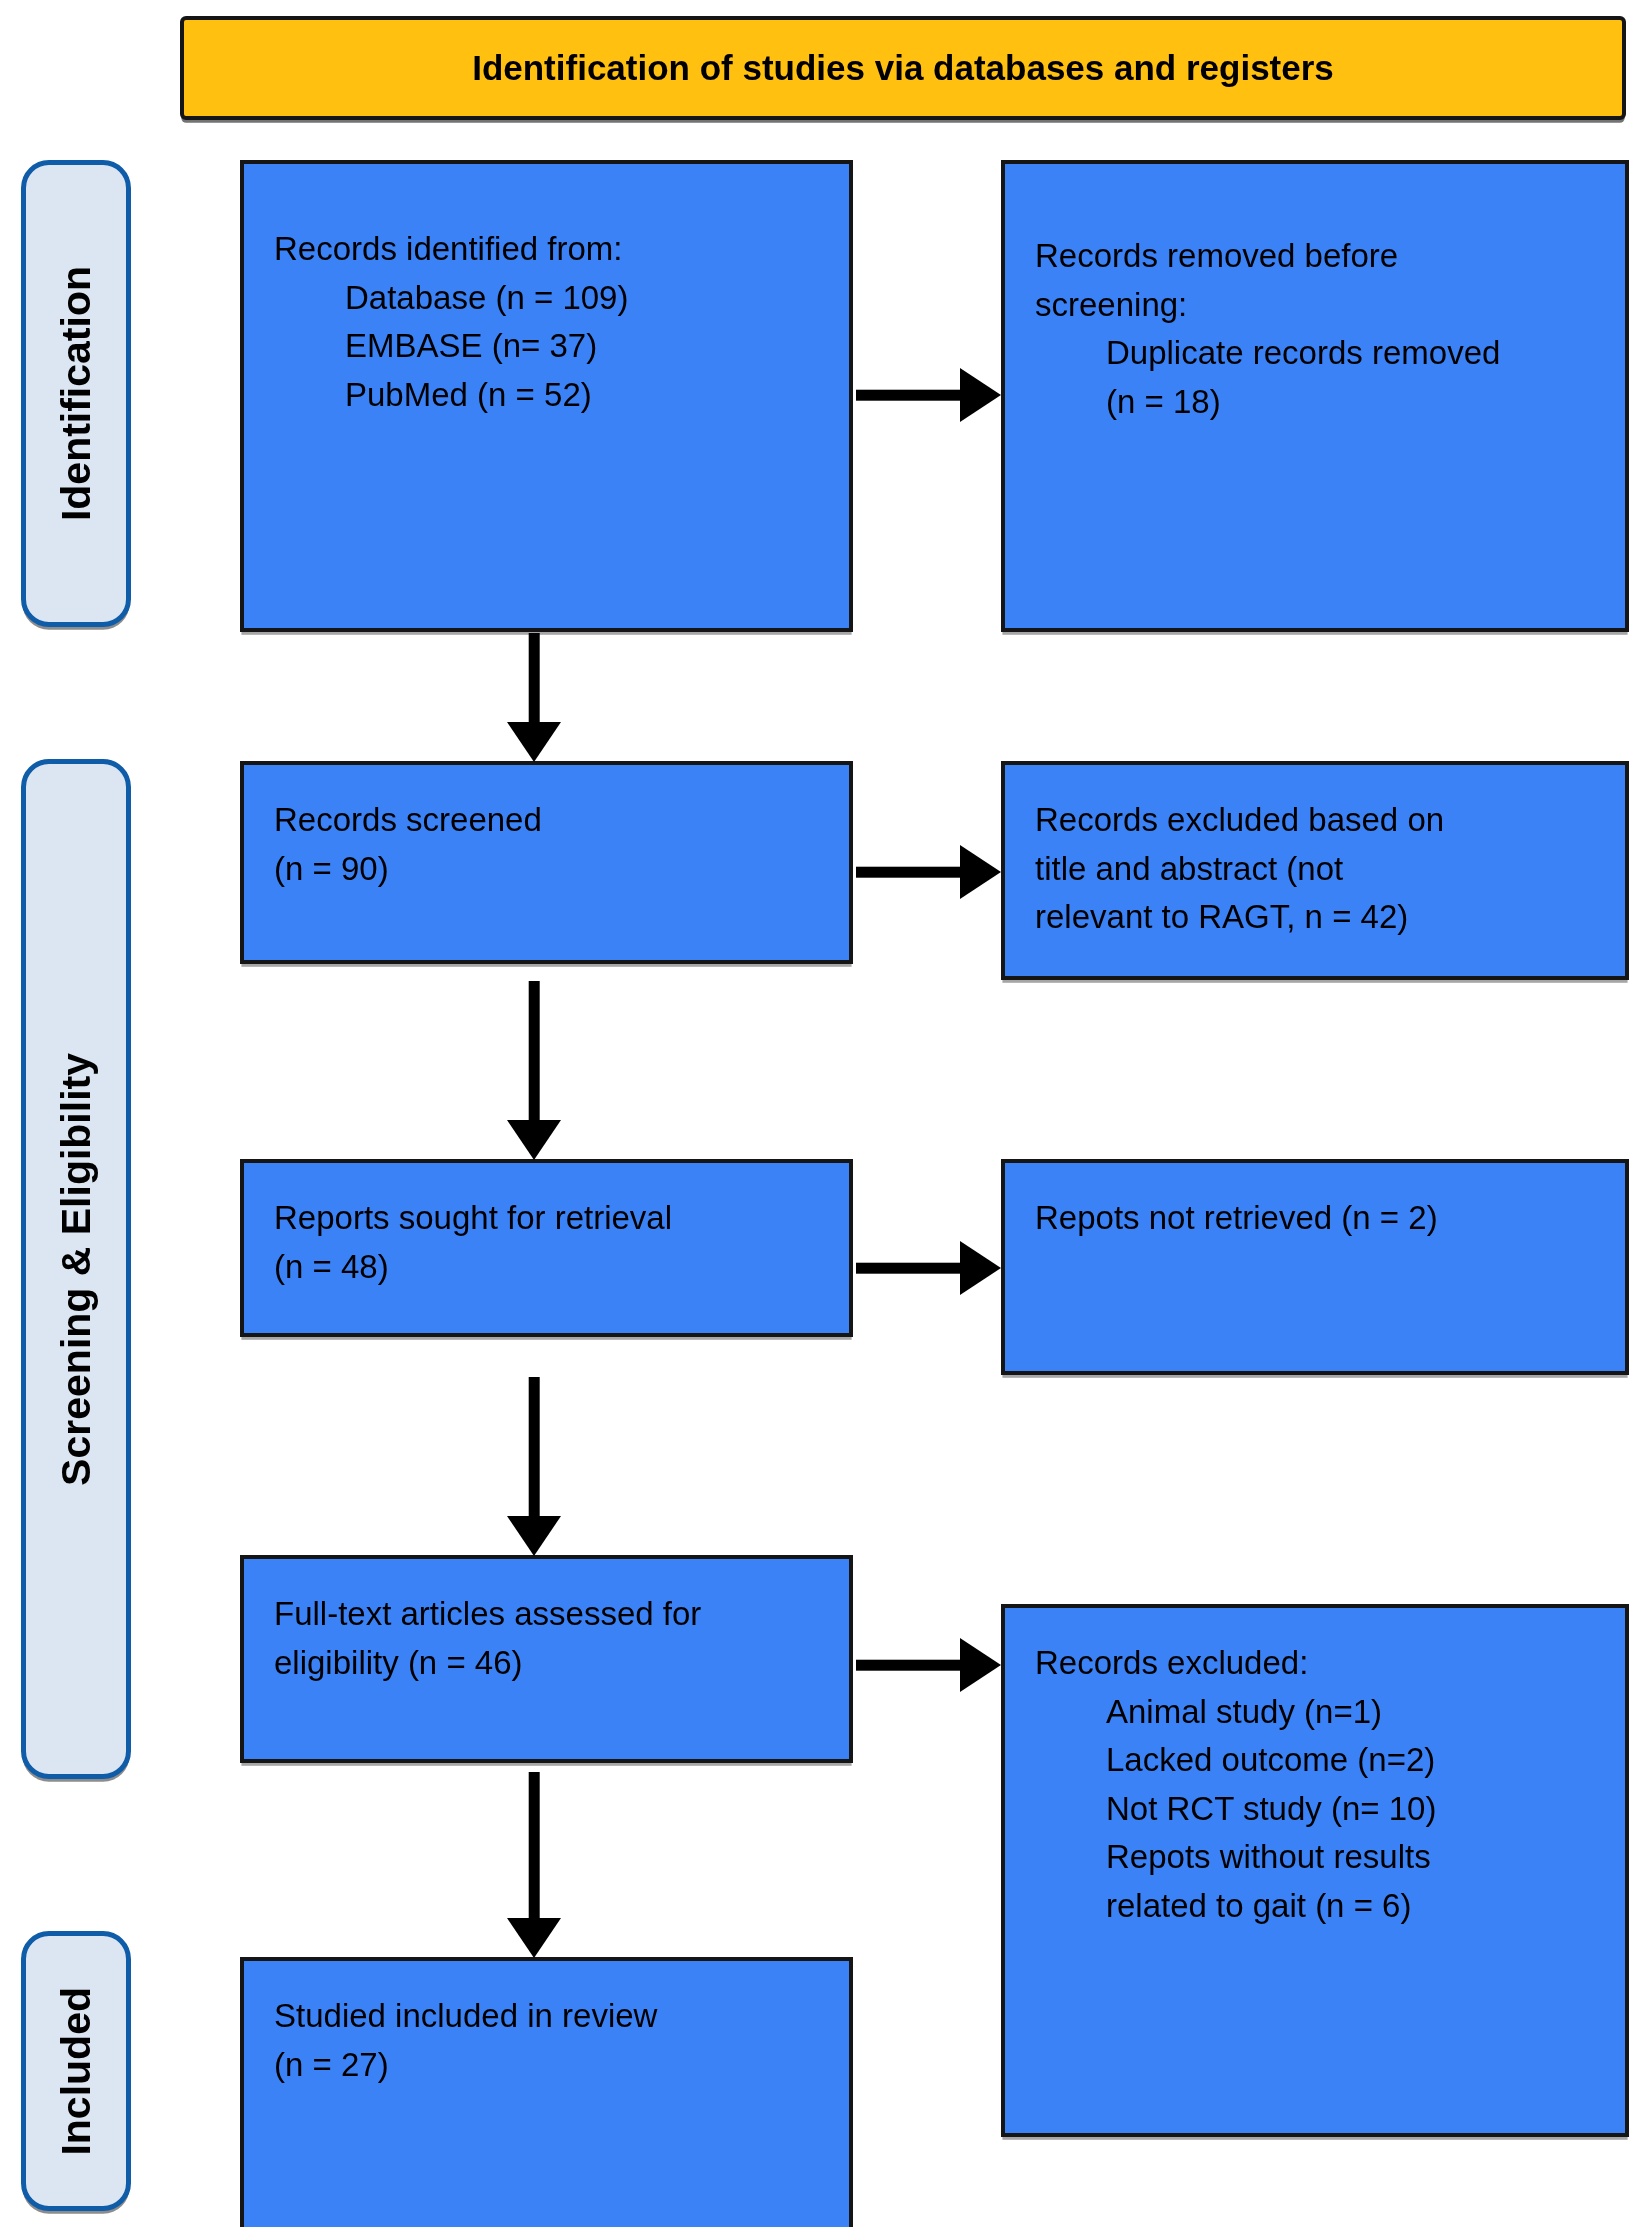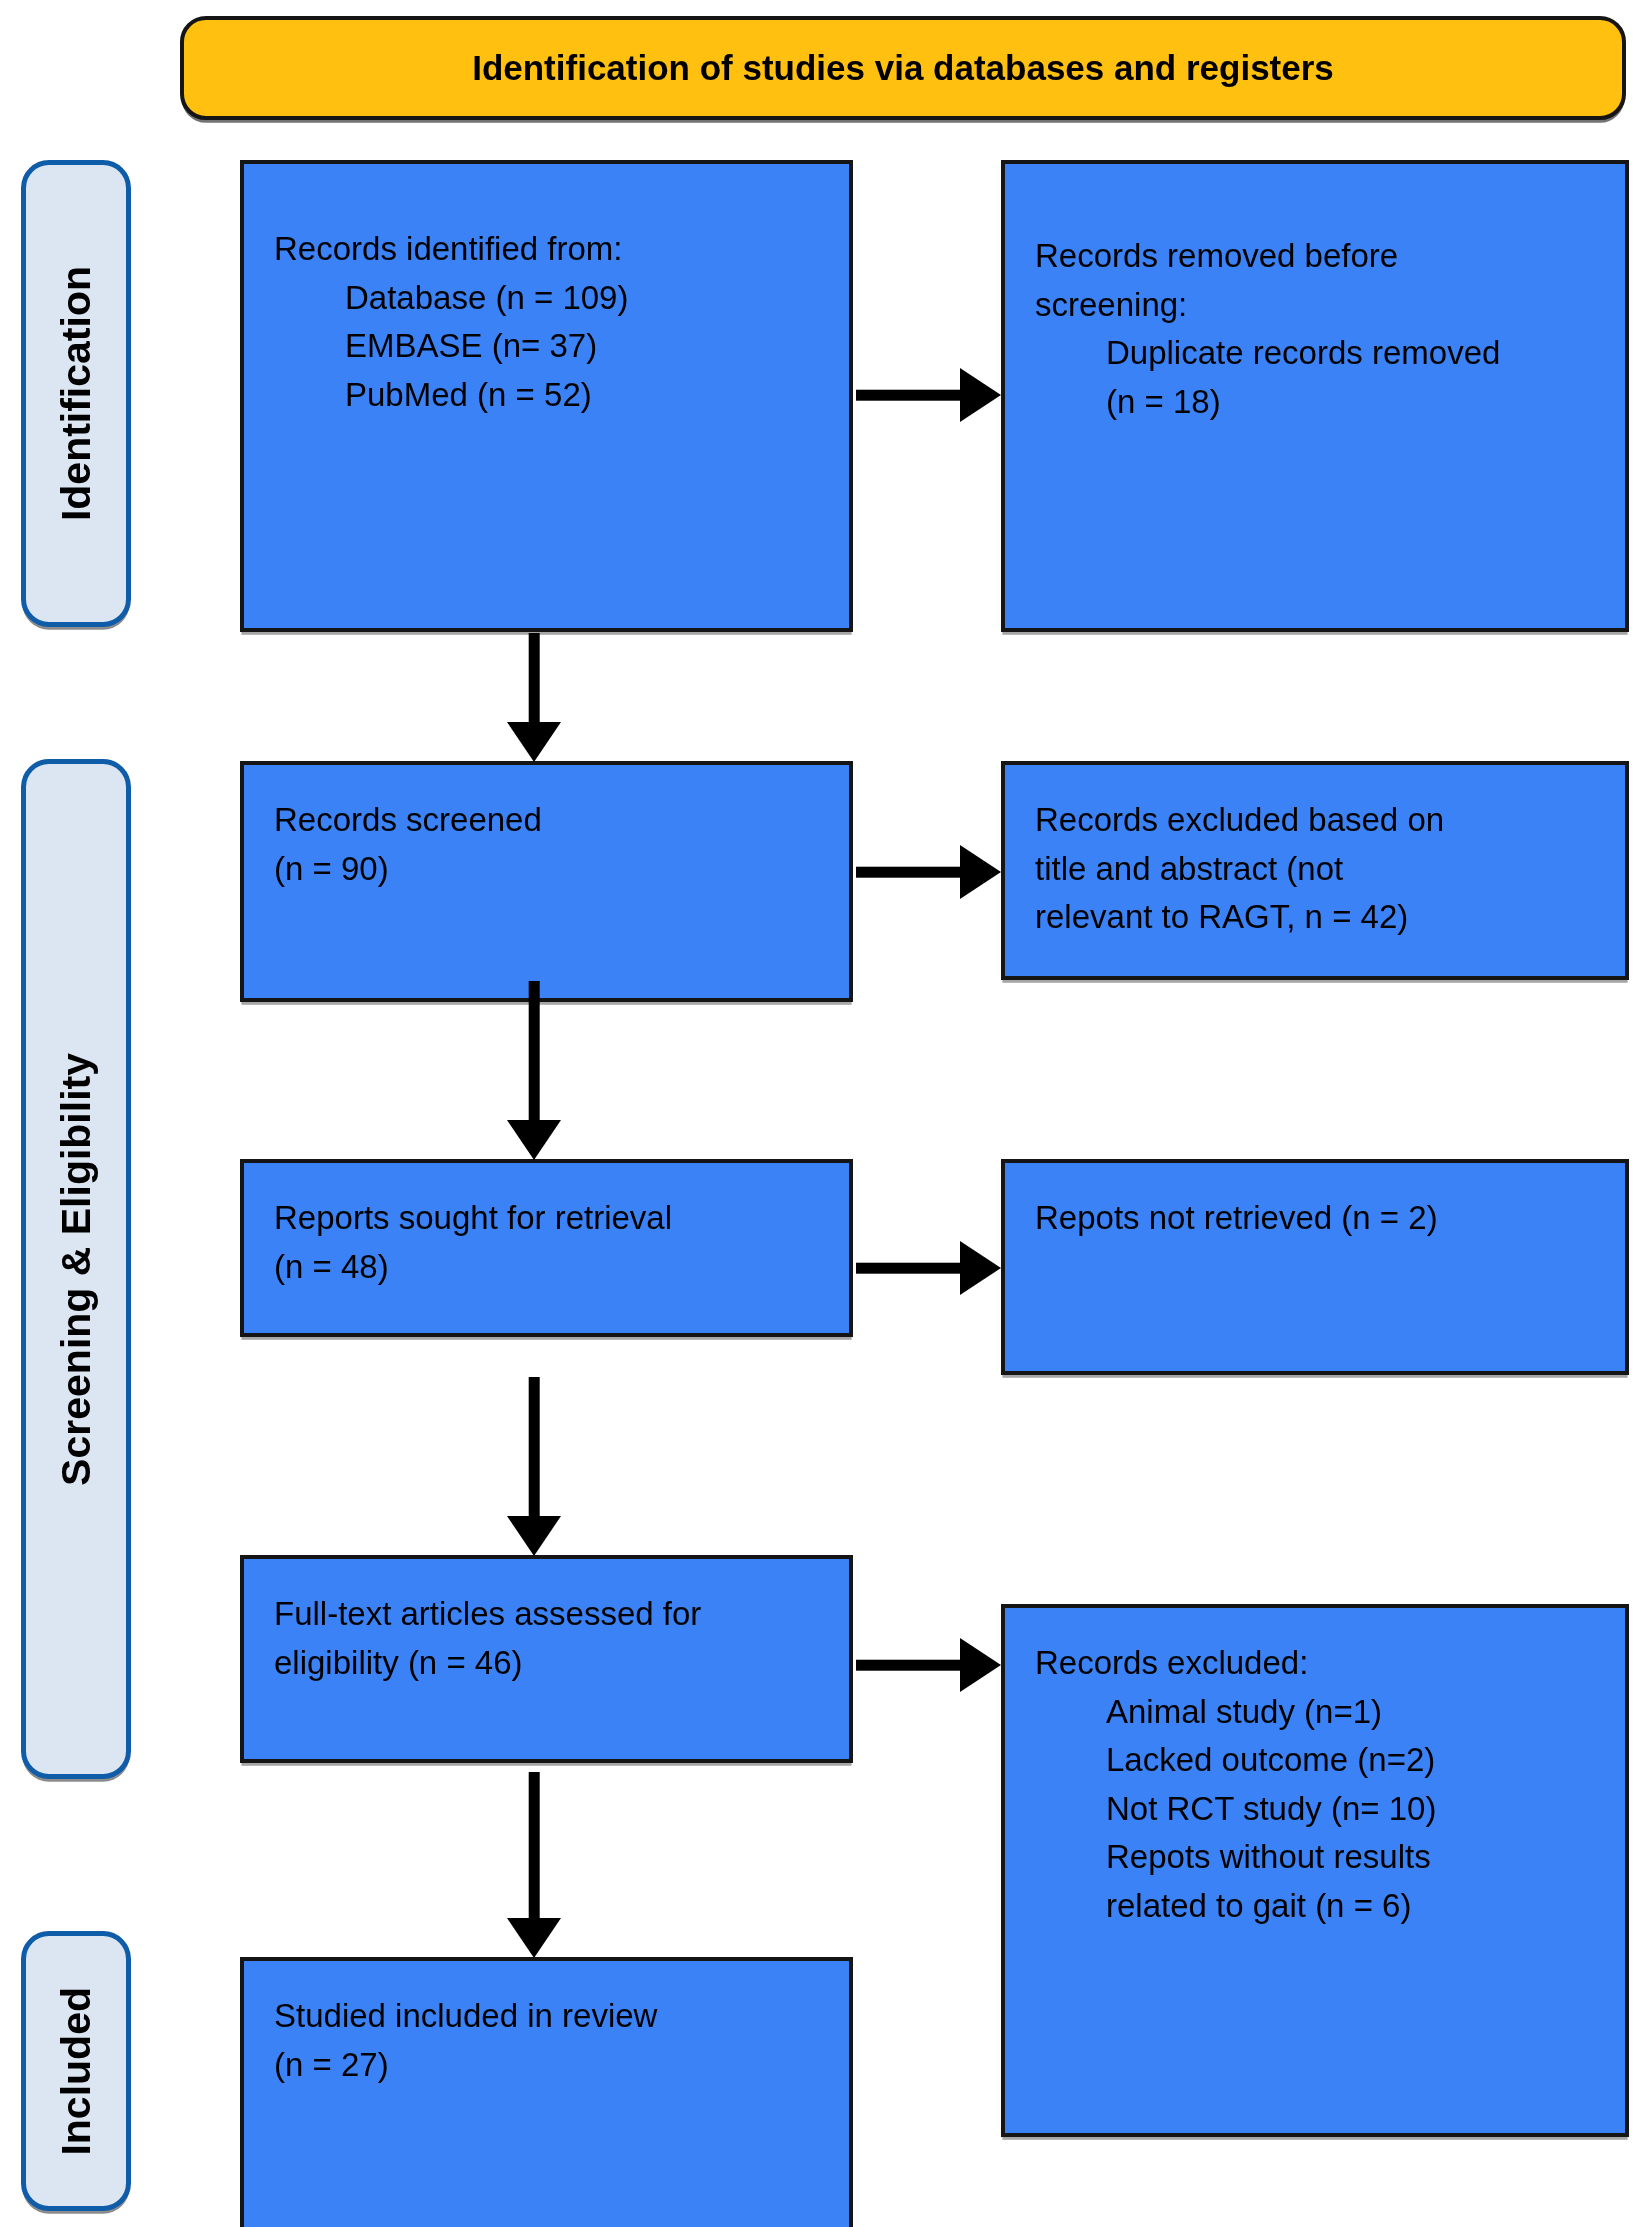--- a/index.html
+++ b/index.html
@@ -6,21 +6,21 @@
   .canvas{
     position:relative;
     width:1645px;height:2227px;
     background:#ffffff;
     font-family:"Liberation Sans", sans-serif;
     color:#000;
   }
   
   .banner{
     position:absolute;left:180px;top:15.5px;width:1446px;height:104px;
-    background:#FFC010;border:4.2px solid #151515;border-radius:26px;
+    background:#FFC010;border:4.2px solid #151515;border-radius:6px;
     display:flex;align-items:center;justify-content:center;
     box-shadow:0 4.2px 0 -1.4px rgba(0,0,0,.55);
     box-sizing:border-box;
   }
   .banner span{font-size:35px;font-weight:bold;}
   
   .stage{
     position:absolute;left:21px;width:110px;
     background:#DCE6F2;border:5px solid #0F5CA8;border-radius:28px;
     display:flex;align-items:center;justify-content:center;
@@ -41,21 +41,21 @@
     font-size:33px;line-height:1.47;
     box-shadow:0 4.2px 0 -1.4px rgba(0,0,0,.35);
   }
   .box.small{padding-top:31px;}
   .box .line{white-space:nowrap;}
   .box .indent{padding-left:71px;}
   .col-l{left:240px;width:613px;}
   .col-r{left:1001px;width:628px;}
   .b1{top:160px;height:472px;}
   .b2{top:160px;height:472px;padding-top:68px;}
-  .b3{top:761px;height:241px;}
+  .b3{top:761px;height:203px;}
   .b4{top:761px;height:219px;}
   .b5{top:1159px;height:178px;}
   .b6{top:1159px;height:216px;}
   .b7{top:1555px;height:208px;}
   .b8{top:1604px;height:533px;}
   .b9{top:1957px;height:298px;}
   
   .arrow-h{position:absolute;height:56px;}
   .arrow-h .shaft{position:absolute;left:0;top:50%;transform:translateY(-50%);height:10.6px;width:calc(100% - 40px);background:#000;}
   .arrow-h .head{position:absolute;right:0;top:50%;transform:translateY(-50%);width:0;height:0;

